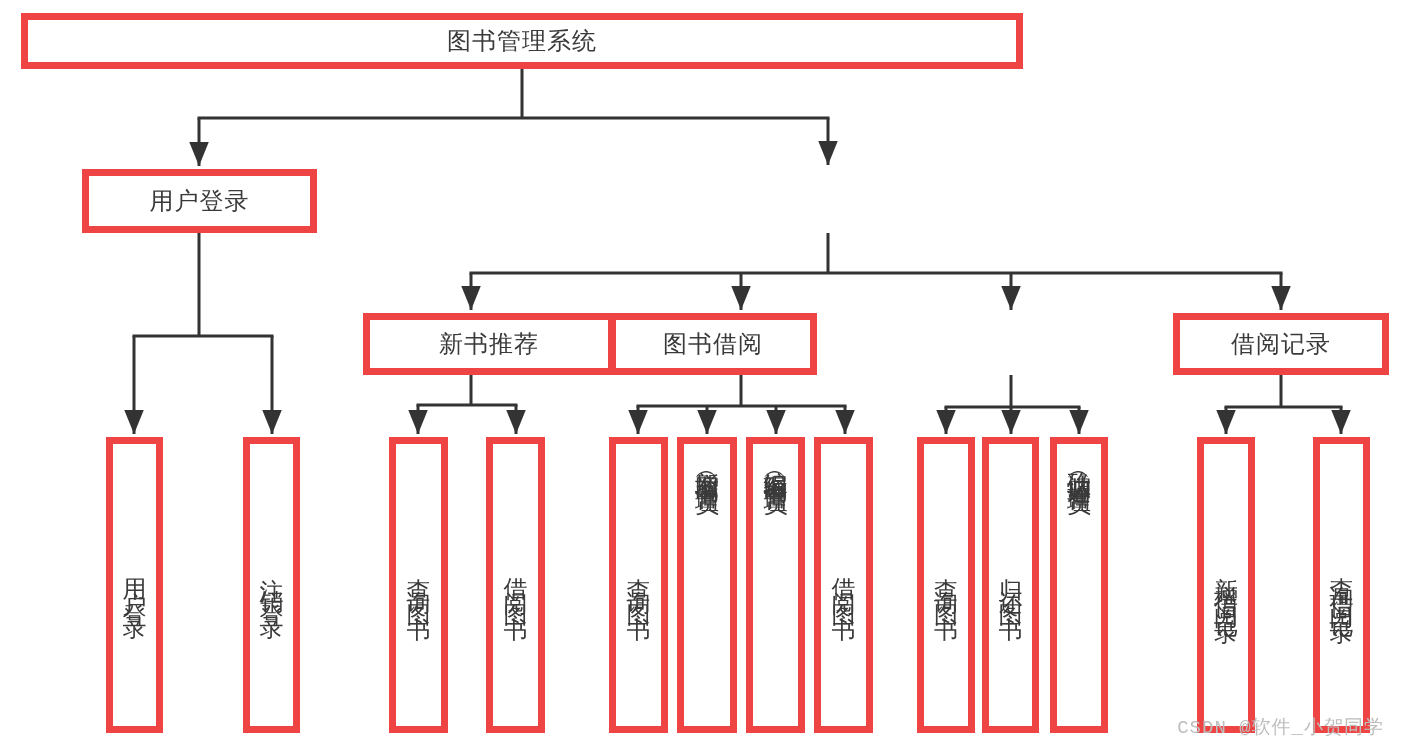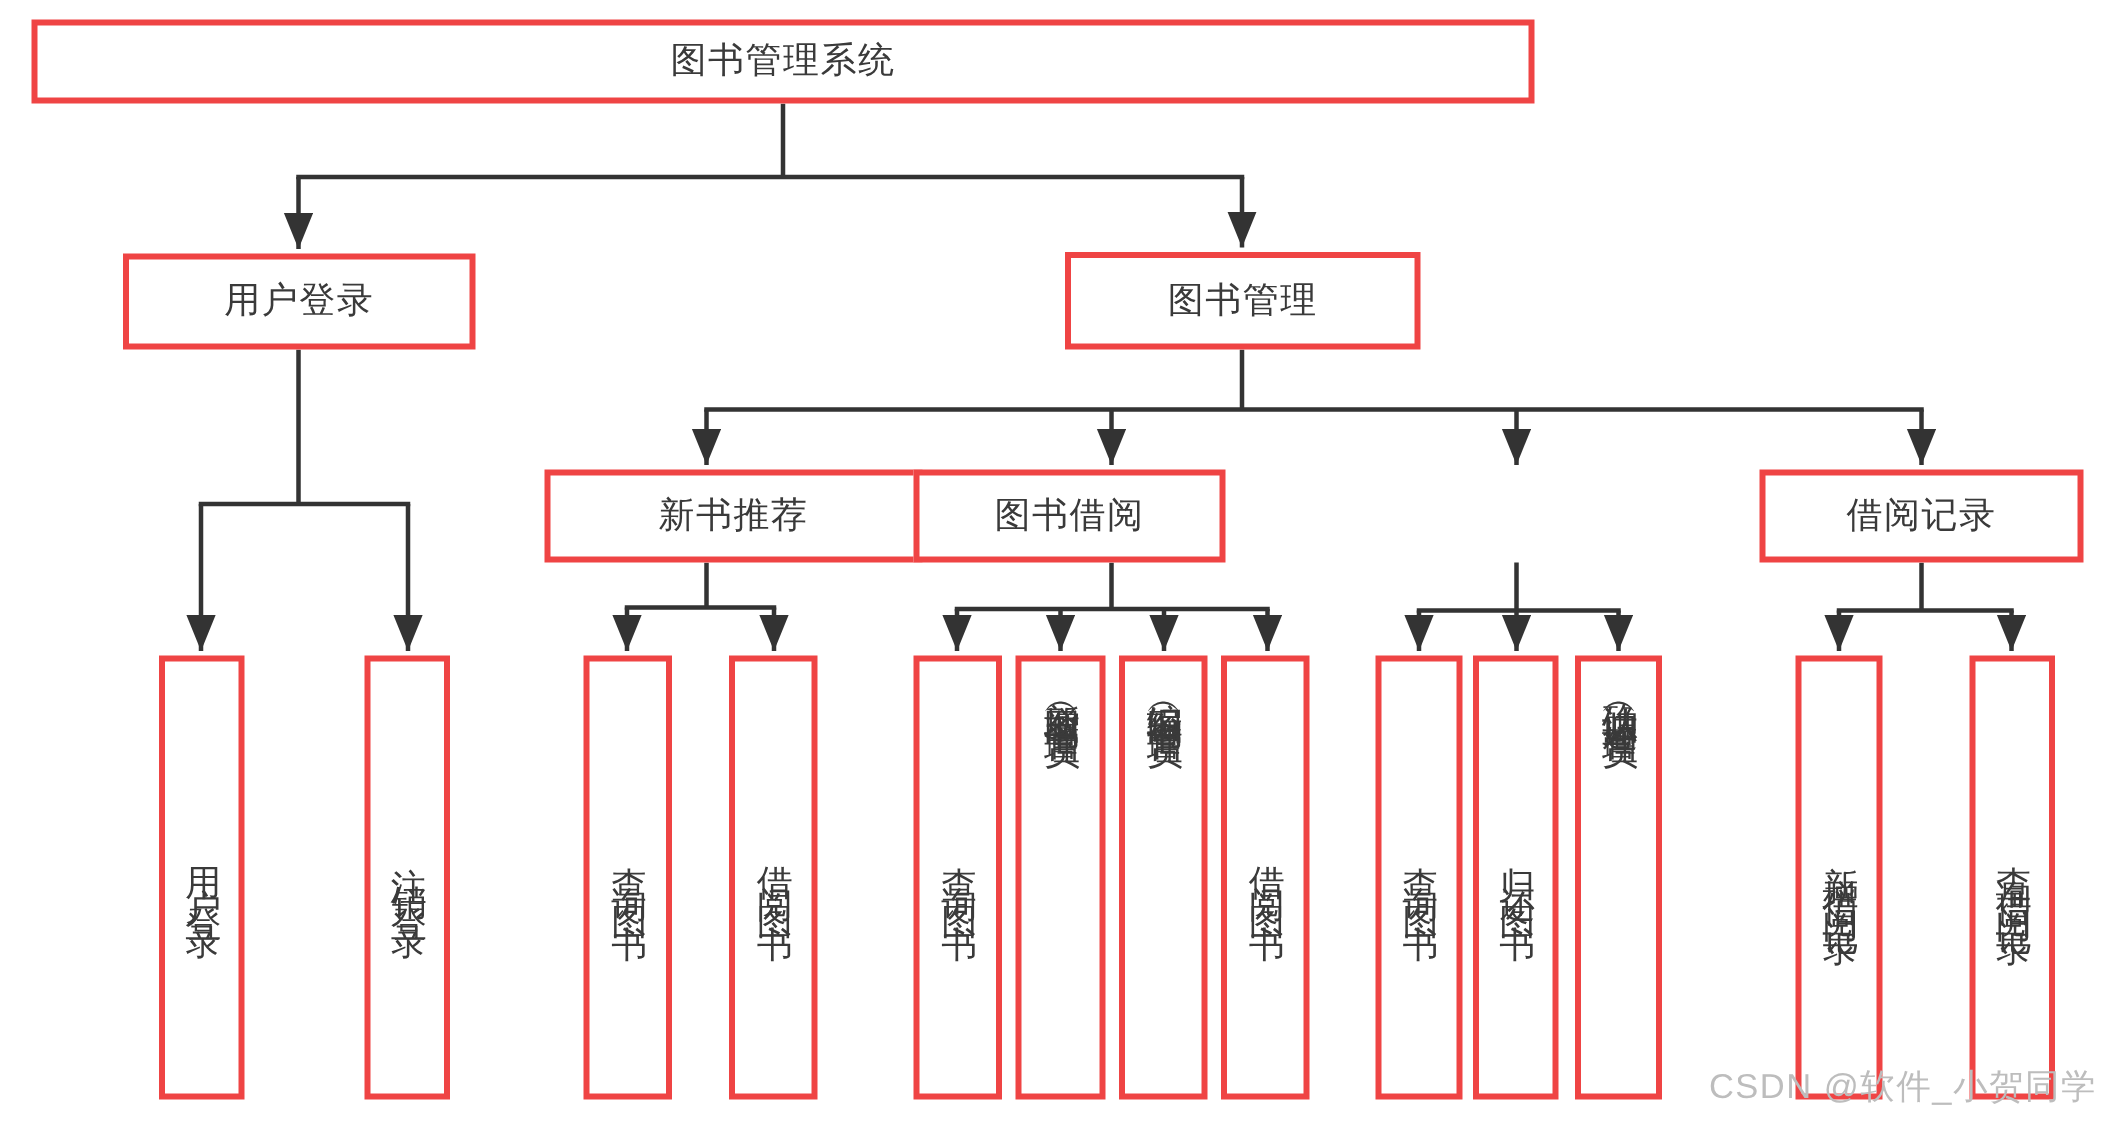--- a/index.html
+++ b/index.html
@@ -7,46 +7,47 @@
     position:relative;
     width:1405px;height:747px;
     background:#ffffff;
     font-family:"Liberation Sans","DejaVu Sans",sans-serif;
     overflow:hidden;
   }
   #wires{position:absolute;left:0;top:0;width:1405px;height:747px;}
   .box{
     position:absolute;
     box-sizing:border-box;
-    border:4px solid #ef4444;
+    border:7px solid #ef4444;
     background:#ffffff;
     color:#3a3a3a;
     display:flex;
     align-items:center;
     justify-content:center;
     font-size:24px;
     line-height:1;
   }
   .h{letter-spacing:1px;}
   .v{
     writing-mode:vertical-rl;
     text-orientation:mixed;
     letter-spacing:13px;
     justify-content:center;
     align-items:center;
   }
   .v.mid{letter-spacing:9px;}
   .v.long{letter-spacing:3px;justify-content:flex-start;padding-top:8px;}
   #watermark{
     position:absolute;
-    right:7px;bottom:7px;
-    font-size:23px;
+    right:21px;bottom:7px;
+    font-size:19px;
     color:#bdbdbd;
     letter-spacing:1px;
     white-space:nowrap;
+    font-family:Liberation Mono, monospace;
   }
 </style>
 </head>
 <body>
 
 <div id="canvas">
 
   <svg id="wires" width="1405" height="747" viewBox="0 0 1405 747" fill="none" xmlns="http://www.w3.org/2000/svg">
     <defs>
       <marker id="arw" markerWidth="10" markerHeight="8" refX="8" refY="3.25" orient="auto" markerUnits="strokeWidth">
@@ -86,21 +87,20 @@
 
       <path d="M1281 375 V407 M1224.5 407 H1342.5"></path>
       <line x1="1226" y1="407" x2="1226" y2="434" marker-end="url(#arw)"></line>
       <line x1="1341" y1="407" x2="1341" y2="434" marker-end="url(#arw)"></line>
     </g>
   </svg>
 
   <div class="box h" style="left:21px;top:13px;width:1002px;height:56px">图书管理系统</div>
 
   <div class="box h" style="left:82px;top:169px;width:235px;height:64px">用户登录</div>
-  <div class="box h" style="left:710px;top:168px;width:237px;height:65px">图书管理</div>
 
   <div class="box h" style="left:363px;top:313px;width:252px;height:62px">新书推荐</div>
   <div class="box h" style="left:609px;top:313px;width:208px;height:62px">图书借阅</div>
   <div class="box h" style="left:1173px;top:313px;width:216px;height:62px">借阅记录</div>
 
   <div class="box v" style="left:106px;top:437px;width:57px;height:296px">用户登录</div>
   <div class="box v" style="left:243px;top:437px;width:57px;height:296px">注销登录</div>
 
   <div class="box v" style="left:389px;top:437px;width:59px;height:296px">查询图书</div>
   <div class="box v" style="left:486px;top:437px;width:59px;height:296px">借阅图书</div>

